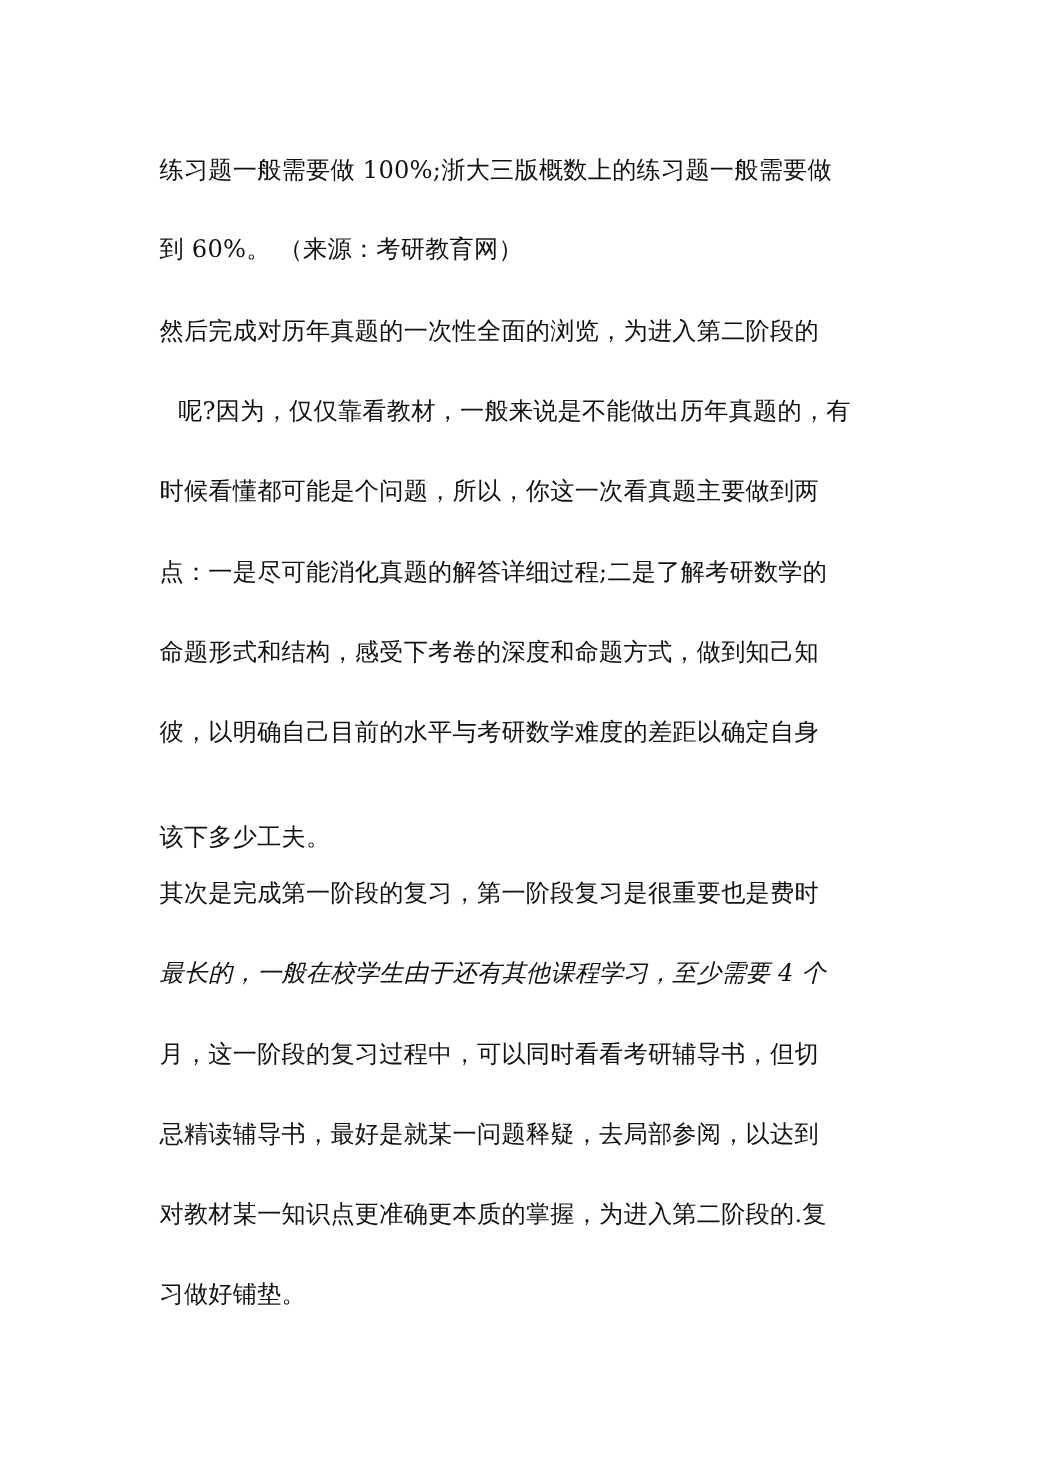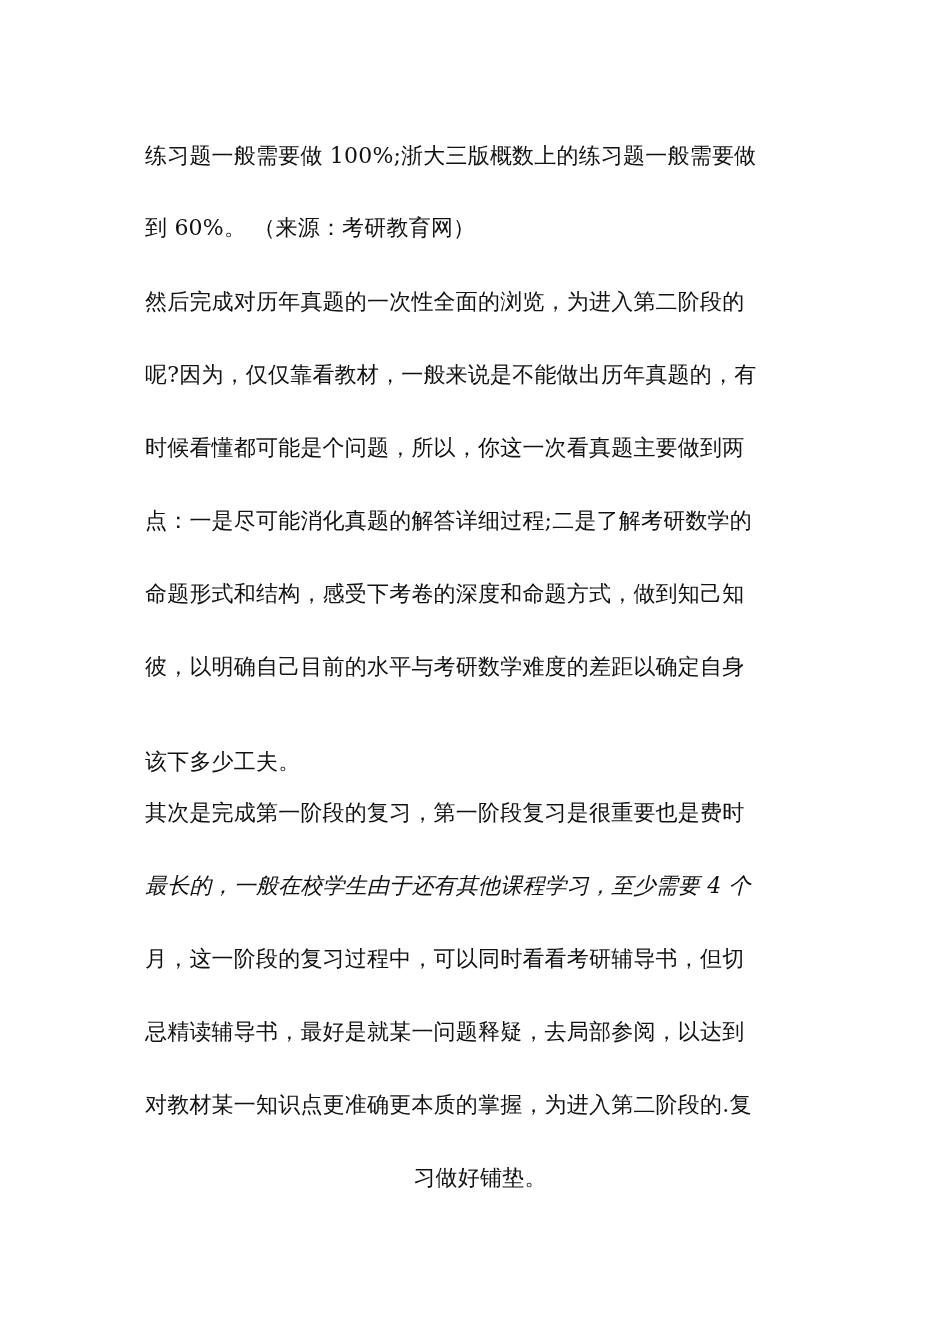--- a/index.html
+++ b/index.html
@@ -39,30 +39,30 @@
 
 <div class="page">
 
   <div>
     <div class="line" style="top:141px;">练习题一般需要做 100%;浙大三版概数上的练习题一般需要做</div>
     <div class="line" style="top:213px;">到 60%。 （来源：考研教育网）</div>
   </div>
 
   <div>
     <div class="line" style="top:287px;">然后完成对历年真题的一次性全面的浏览，为进入第二阶段的</div>
-    <div class="line" style="top:360px;">呢?因为，仅仅靠看教材，一般来说是不能做出历年真题的，有</div>
+    <div class="line" style="top:360px;margin-left:17px;">呢?因为，仅仅靠看教材，一般来说是不能做出历年真题的，有</div>
     <div class="line" style="top:433px;">时候看懂都可能是个问题，所以，你这一次看真题主要做到两</div>
     <div class="line" style="top:506px;">点：一是尽可能消化真题的解答详细过程;二是了解考研数学的</div>
     <div class="line" style="top:579px;">命题形式和结构，感受下考卷的深度和命题方式，做到知己知</div>
     <div class="line" style="top:652px;">彼，以明确自己目前的水平与考研数学难度的差距以确定自身</div>
     <div class="line" style="top:725px;margin-top:22px;">该下多少工夫。</div>
   </div>
 
   <div>
     <div class="line" style="top:798px;">其次是完成第一阶段的复习，第一阶段复习是很重要也是费时</div>
     <div class="line" style="top:871px;font-style:italic;">最长的，一般在校学生由于还有其他课程学习，至少需要 4 个</div>
     <div class="line" style="top:944px;">月，这一阶段的复习过程中，可以同时看看考研辅导书，但切</div>
     <div class="line" style="top:1017px;">忌精读辅导书，最好是就某一问题释疑，去局部参阅，以达到</div>
     <div class="line" style="top:1090px;">对教材某一知识点更准确更本质的掌握，为进入第二阶段的.复</div>
-    <div class="line" style="top:1163px;text-align:center;">习做好铺垫。</div>
+    <div class="line" style="top:1163px;">习做好铺垫。</div>
   </div>
 
 </div>
 
 </body></html>

